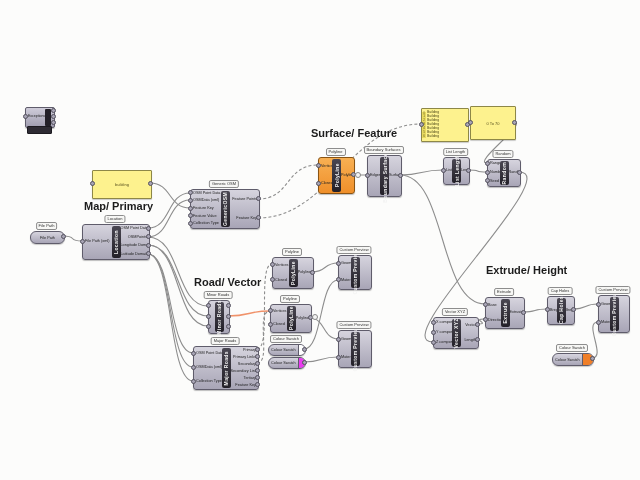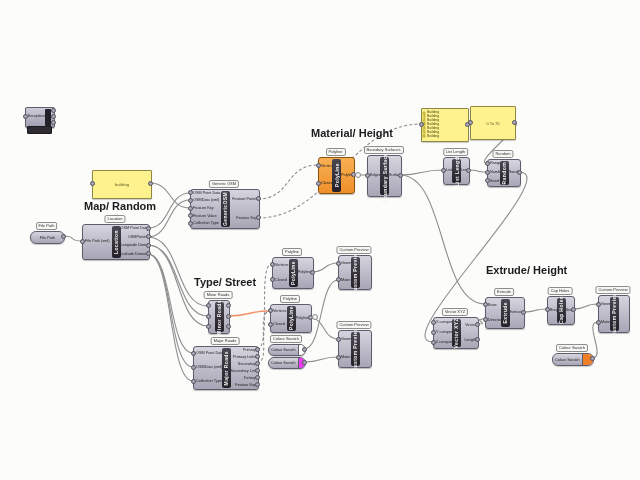--- a/index.html
+++ b/index.html
@@ -68,23 +68,23 @@
       <path d="M592,358 C607,358 583,322 598,322" fill="none" stroke="#8d8d8d" stroke-width="1.1"></path>
       <path d="M228,316 C251.1,316 246.9,311 270,311" fill="none" stroke="#f0926a" stroke-width="1.4"></path>
       <path d="M257,349 C272,349 257,264 272,264" fill="none" stroke="#8d8d8d" stroke-width="1.1" stroke-dasharray="3 2.2"></path>
       <path d="M257,363 C272,363 255,311 270,311" fill="none" stroke="#8d8d8d" stroke-width="1.1" stroke-dasharray="3 2.2"></path>
       <path d="M312,272 C327,272 323,263 338,263" fill="none" stroke="#8d8d8d" stroke-width="1.1"></path>
       <path d="M310,318 C325.4,318 322.6,339 338,339" fill="none" stroke="#8d8d8d" stroke-width="1.1"></path>
       <path d="M304,349 C322.7,349 319.3,280 338,280" fill="none" stroke="#8d8d8d" stroke-width="1.1"></path>
       <path d="M304,362 C322.7,362 319.3,357 338,357" fill="none" stroke="#8d8d8d" stroke-width="1.1"></path>
     </svg>
   <div id="object-layer">
-      <div class="heading" style="left: 84px; top: 200px;">Map/ Random</div>
-      <div class="heading" style="left: 194px; top: 276px;">Type/ Street</div>
-      <div class="heading" style="left: 311px; top: 127px;">Material/ Height</div>
+      <div class="heading" style="left: 84px; top: 200px;">Map/ Primary</div>
+      <div class="heading" style="left: 194px; top: 276px;">Road/ Vector</div>
+      <div class="heading" style="left: 311px; top: 127px;">Surface/ Feature</div>
       <div class="heading" style="left: 486px; top: 264px;">Extrude/ Height</div>
       <div class="tag" style="left: 115px; top: 215px;">Location</div>
       <div class="gh-node" style="left: 82px; top: 224px; width: 66px; height: 34px;">
         <div class="col left">
           <div class="plabel">File Path (xml)</div>
         </div>
         <div class="vbar">
           <div class="vtext">Location</div>
         </div>
         <div class="col right">

